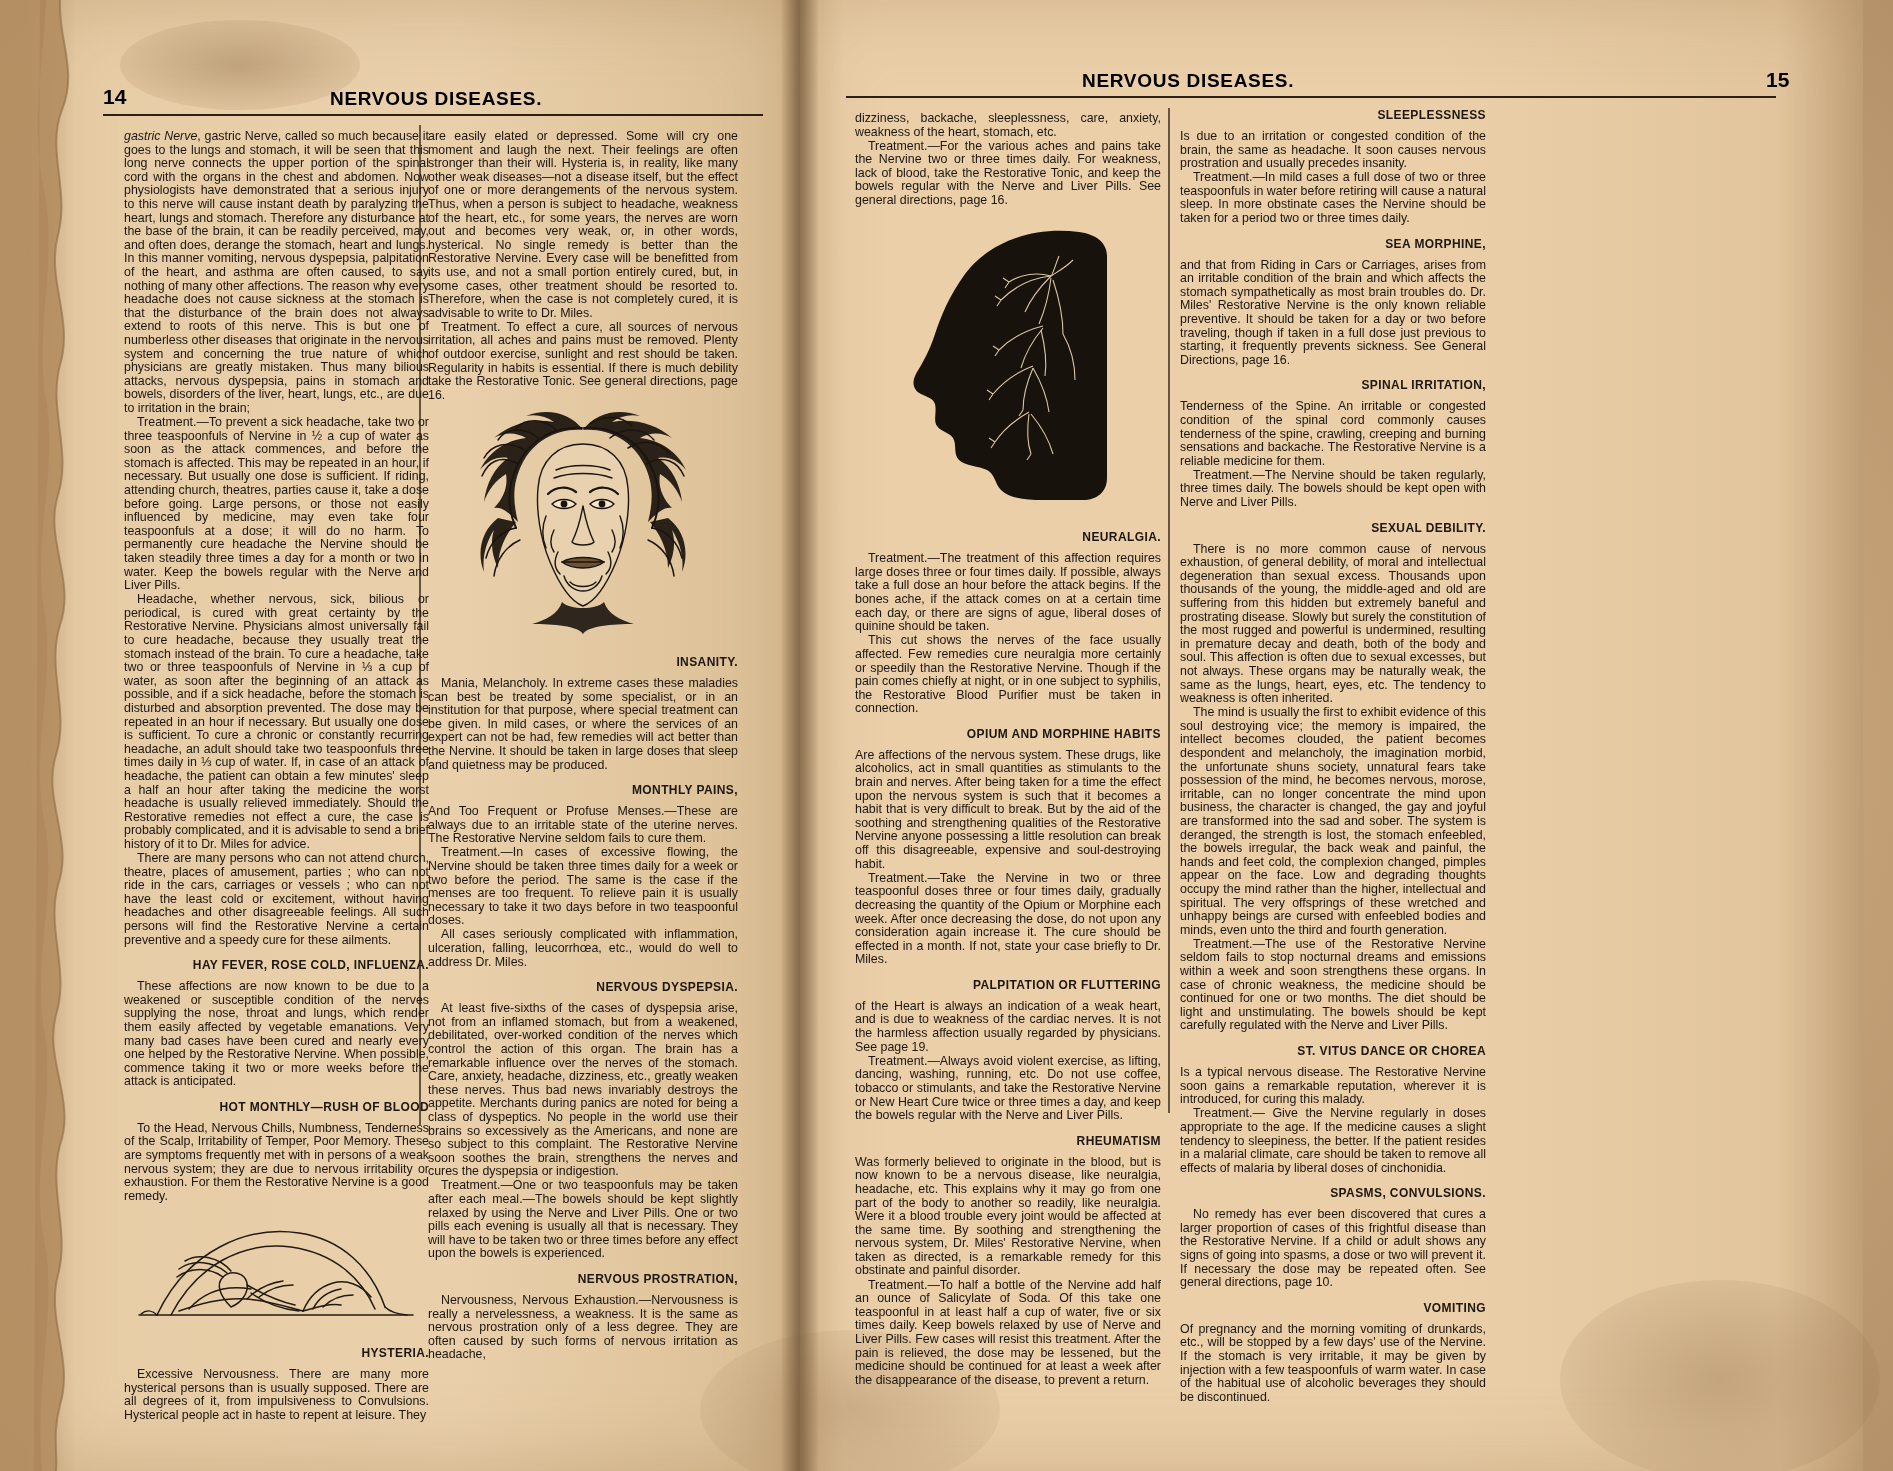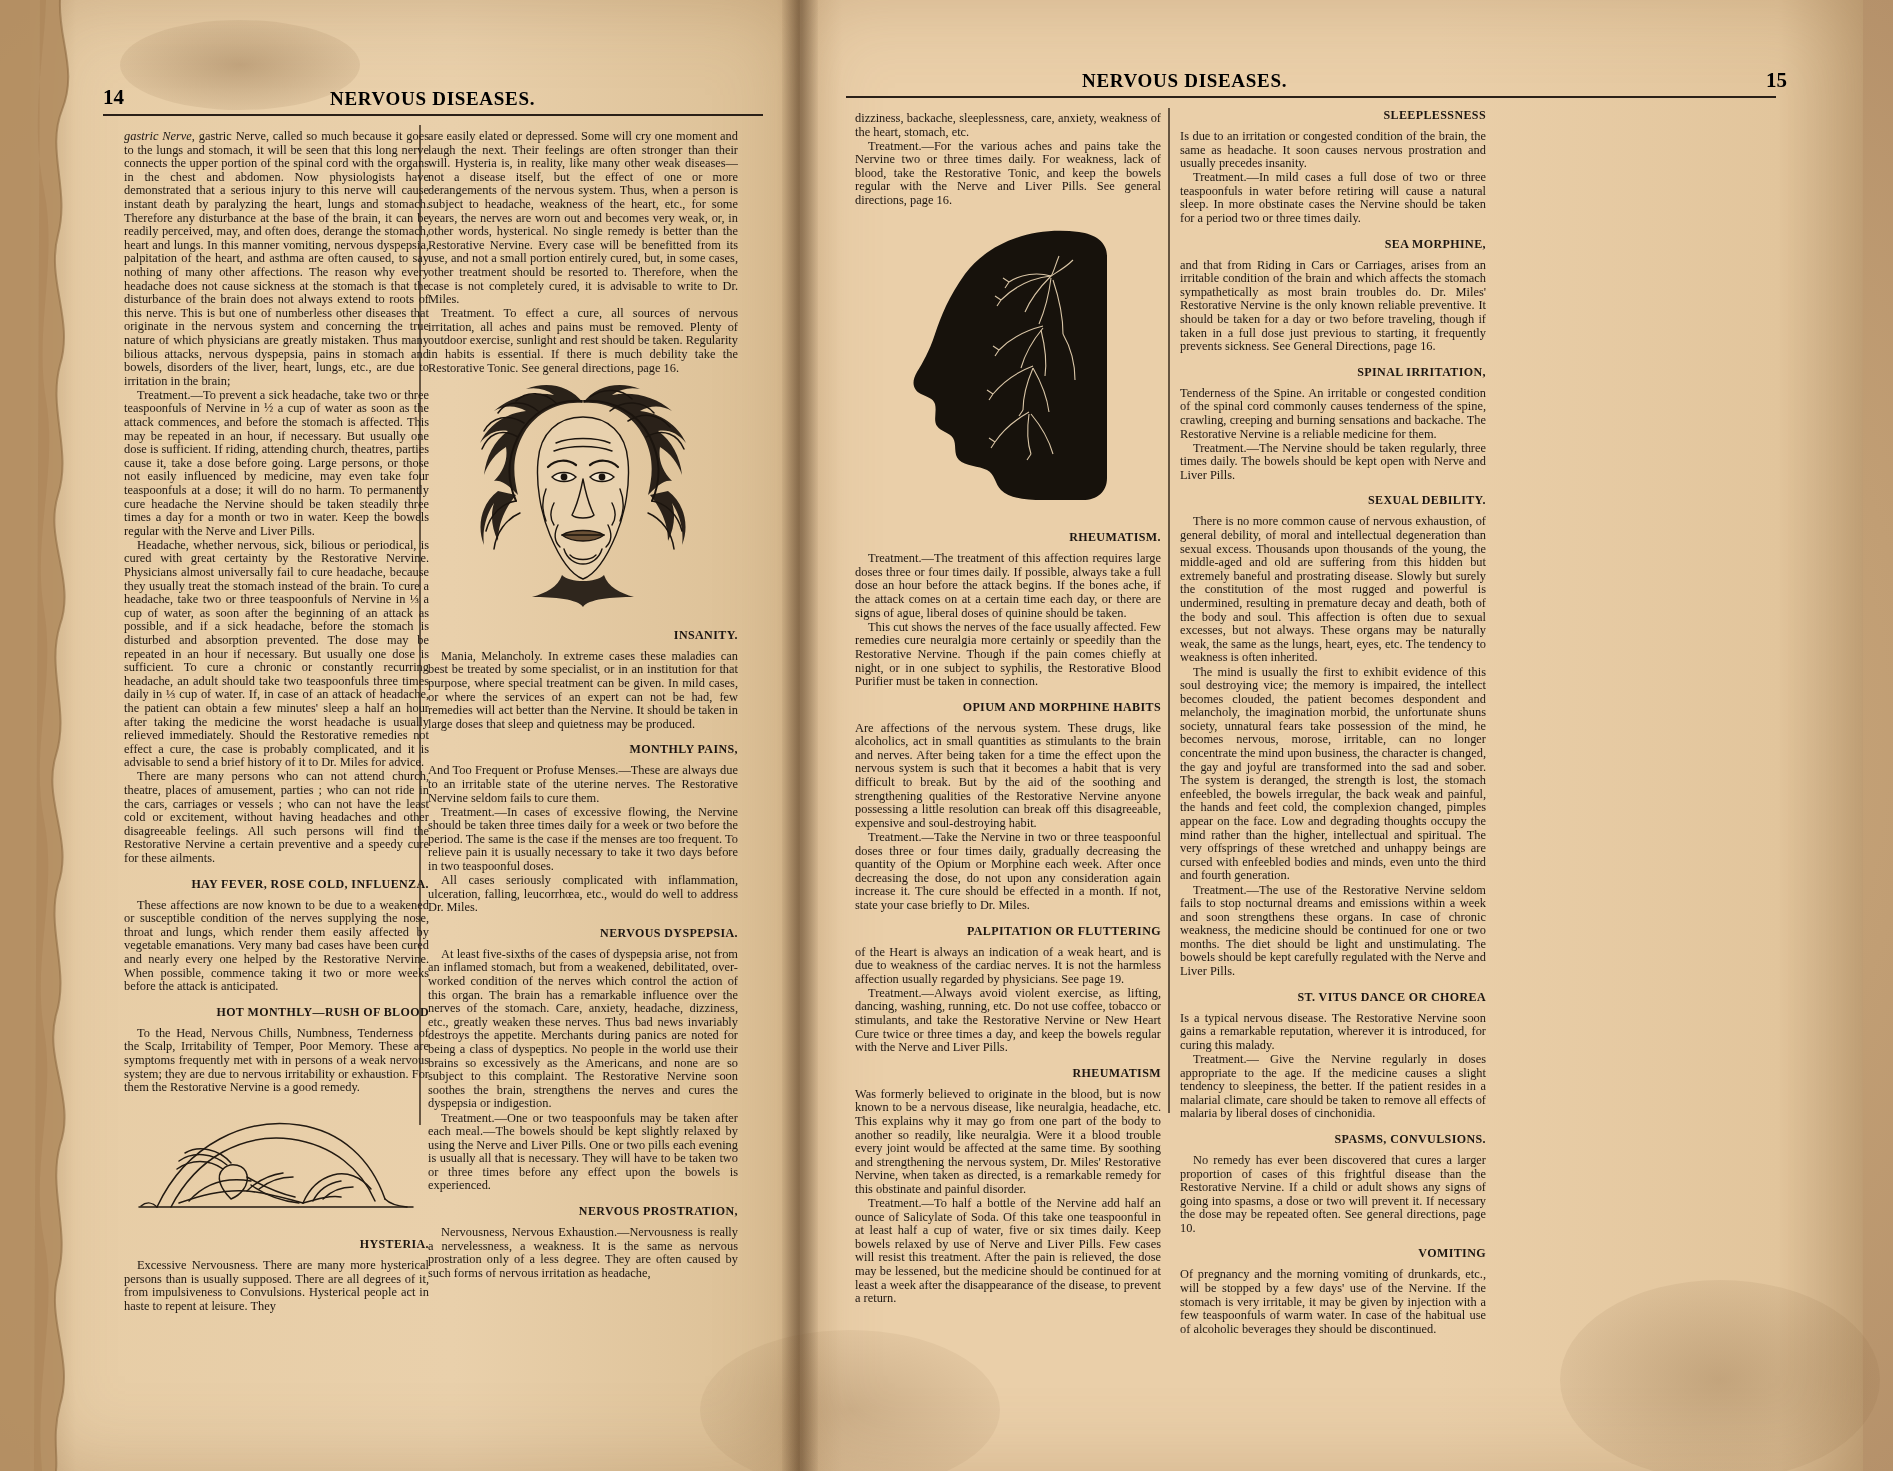--- a/index.html
+++ b/index.html
@@ -6,21 +6,21 @@
     margin: 0;
     padding: 0;
     background: #2b2118;
   }
   #page {
     position: relative;
     width: 1893px;
     height: 1471px;
     overflow: hidden;
     background: #84cc16;
-    font-family: Liberation Serif, serif;
+    font-family: Liberation Sans, sans-serif;
   }
 
   
   .book-bg {
     position: absolute;
     inset: 0;
     background:
       radial-gradient(ellipse at 50% 50%, #d9bb91 0%, #cdab7e 45%, #b5916a 100%);
   }
   .page-left, .page-right {
@@ -322,21 +322,21 @@
           <path d="M176,40 C172,50 170,58 168,60"></path>
           <path d="M190,44 C182,52 174,56 168,60"></path>
 
           <path d="M118,84 L112,80 M118,84 L114,90 M126,66 L120,62 M126,66 L122,72"></path>
           <path d="M116,134 L110,130 M116,134 L112,140 M110,178 L104,174 M110,178 L106,184"></path>
           <path d="M112,226 L106,222 M112,226 L108,232 M140,194 L136,200 M148,238 L144,244"></path>
         </g>
       </svg>
     </figure>
 
-    <h3>RHEUMATISM.</h3>
+    <h3>NEURALGIA.</h3>
     <p>Treatment.—The treatment of this affection requires large doses three or four times daily. If possible, always take a full dose an hour before the attack begins. If the bones ache, if the attack comes on at a certain time each day, or there are signs of ague, liberal doses of quinine should be taken.</p>
     <p>This cut shows the nerves of the face usually affected. Few remedies cure neuralgia more certainly or speedily than the Restorative Nervine. Though if the pain comes chiefly at night, or in one subject to syphilis, the Restorative Blood Purifier must be taken in connection.</p>
 
     <h3>OPIUM AND MORPHINE HABITS</h3>
     <p class="noind">Are affections of the nervous system. These drugs, like alcoholics, act in small quantities as stimulants to the brain and nerves. After being taken for a time the effect upon the nervous system is such that it becomes a habit that is very difficult to break. But by the aid of the soothing and strengthening qualities of the Restorative Nervine anyone possessing a little resolution can break off this disagreeable, expensive and soul-destroying habit.</p>
     <p>Treatment.—Take the Nervine in two or three teaspoonful doses three or four times daily, gradually decreasing the quantity of the Opium or Morphine each week. After once decreasing the dose, do not upon any consideration again increase it. The cure should be effected in a month. If not, state your case briefly to Dr. Miles.</p>
 
     <h3>PALPITATION OR FLUTTERING</h3>
     <p class="noind">of the Heart is always an indication of a weak heart, and is due to weakness of the cardiac nerves. It is not the harmless affection usually regarded by physicians. See page 19.</p>
     <p>Treatment.—Always avoid violent exercise, as lifting, dancing, washing, running, etc. Do not use coffee, tobacco or stimulants, and take the Restorative Nervine or New Heart Cure twice or three times a day, and keep the bowels regular with the Nerve and Liver Pills.</p>

